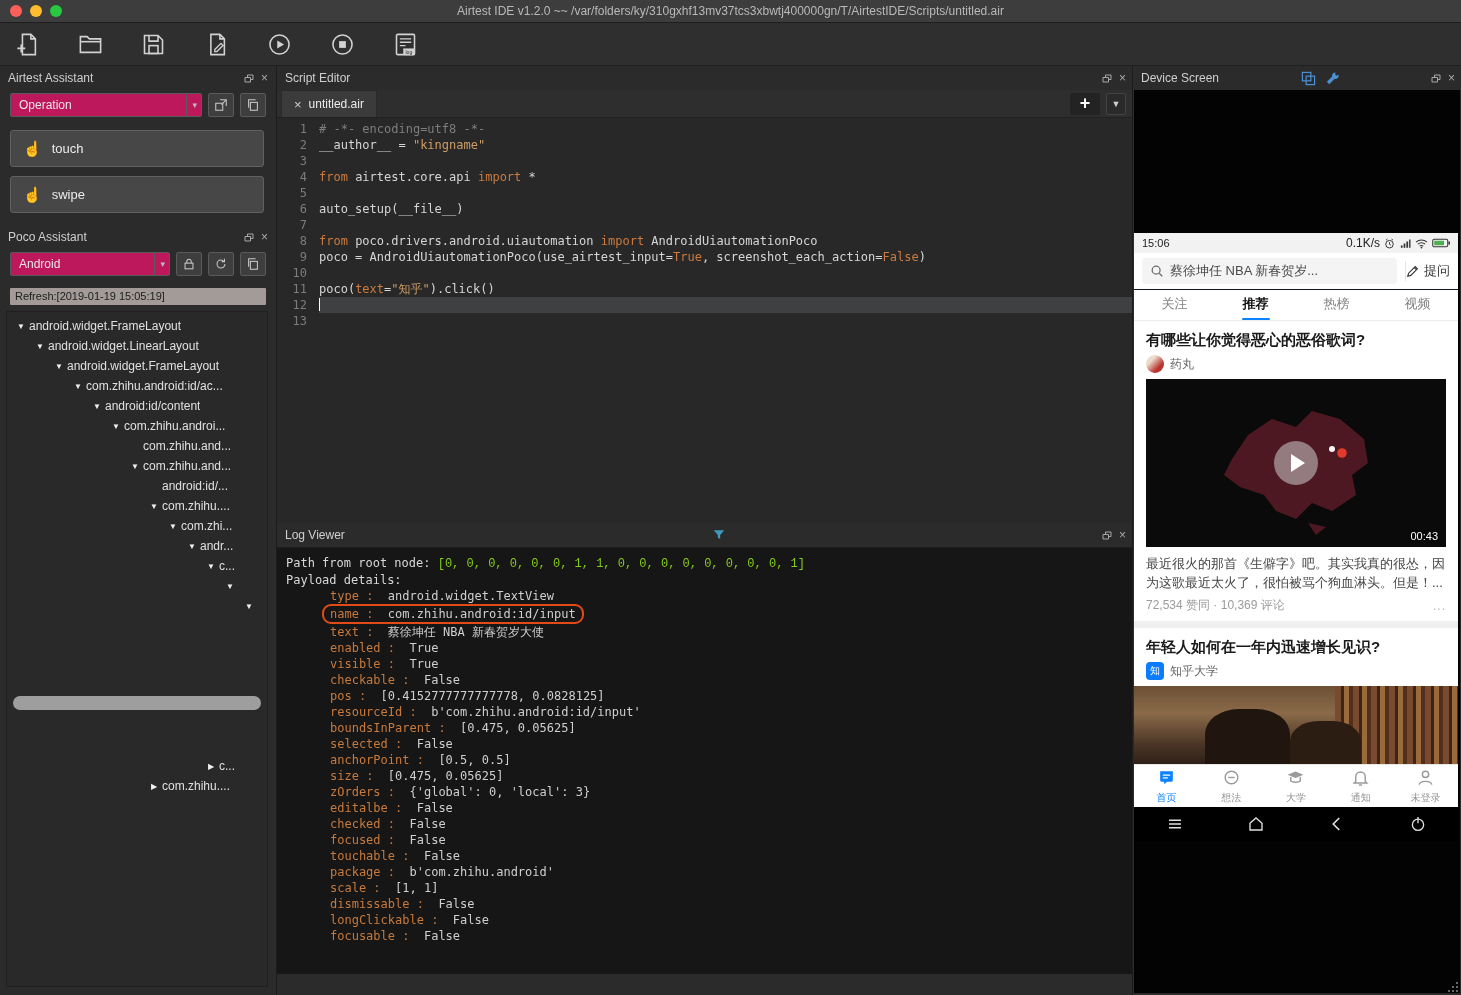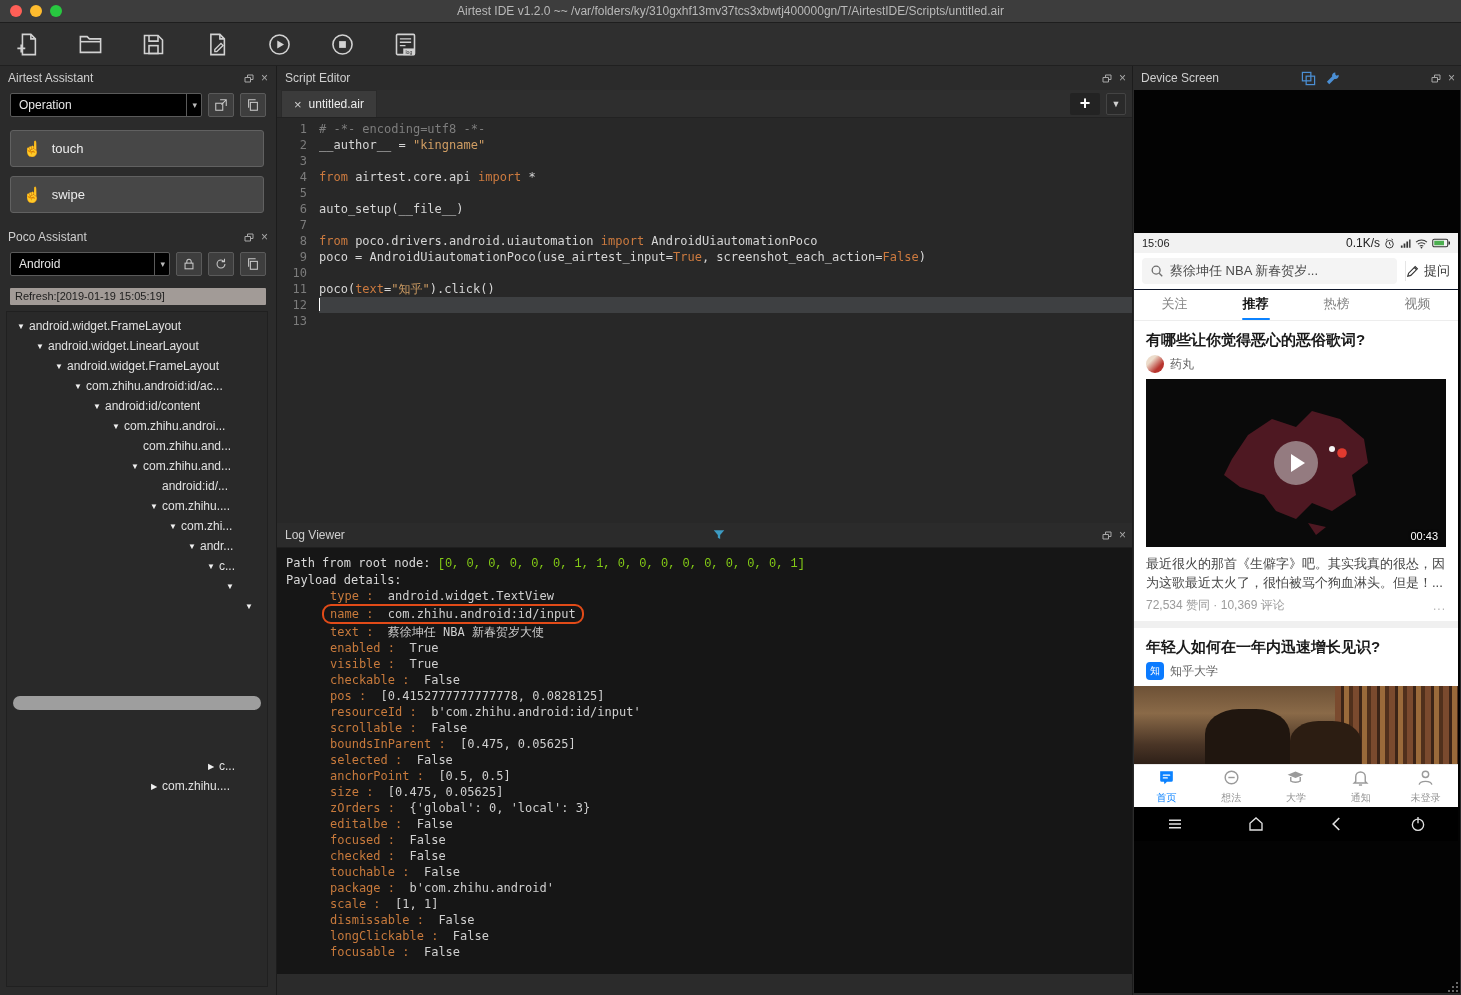--- a/index.html
+++ b/index.html
@@ -21,21 +21,21 @@
   
   .panel-header{height:24px;display:flex;align-items:center;padding:0 6px 0 8px;color:#cfcfcf;font-size:12px;}
   .panel-title{flex:none;}
   .panel-controls{margin-left:auto;display:flex;align-items:center;gap:7px;}
   .pc-btn{color:#a8a8a8;font-size:12px;line-height:10px;cursor:pointer;display:flex;align-items:center;}
   .pc-btn svg{display:block;}
 
   
   .left-col{position:absolute;top:66px;left:0;width:274px;bottom:0;display:flex;flex-direction:column;}
   .sel-row{display:flex;align-items:center;gap:6px;padding:3px 8px 4px 10px;}
-  .select{height:22px;background:#000000;border:1px solid #5a5a5a;border-radius:2px;color:#e6e6e6;font-size:12px;display:flex;align-items:center;padding:0 4px 0 8px;flex:1;cursor:pointer;}
+  .select{height:22px;background:#be185d;border:1px solid #5a5a5a;border-radius:2px;color:#e6e6e6;font-size:12px;display:flex;align-items:center;padding:0 4px 0 8px;flex:1;cursor:pointer;}
   .select .chev{margin-left:auto;color:#bbb;font-size:9px;border-left:1px solid #5a5a5a;padding-left:5px;height:100%;display:flex;align-items:center;}
   .mini-btn{width:24px;height:22px;background:#3e3e3e;border:1px solid #5a5a5a;border-radius:2px;display:flex;align-items:center;justify-content:center;cursor:pointer;padding:0;flex:none;}
   .mini-btn svg{display:block;}
   .action-btn{display:flex;align-items:center;gap:10px;margin:9px 10px 0;height:37px;background:#474747;border:1px solid #616161;border-radius:3px;color:#ececec;font-size:13px;padding:0 12px;cursor:pointer;width:calc(100% - 20px);}
   .hand{font-size:15px;color:#e8e8e8;}
   .airtest-panel{flex:none;padding-bottom:12px;}
   .poco-panel{flex:1;display:flex;flex-direction:column;min-height:0;}
   .refresh-bar{margin:8px 8px 2px 10px;height:17px;background:#a29b97;color:#1d1d1d;font-size:11px;line-height:17px;padding:0 5px;border-radius:1px;}
   .tree-area{flex:1;margin:4px 6px 8px;background:#292929;border:1px solid #202020;overflow:hidden;position:relative;padding-top:4px;}
   .tree-row{height:20px;display:flex;align-items:center;white-space:nowrap;overflow:hidden;color:#e0e0e0;font-size:12px;cursor:pointer;}
@@ -402,29 +402,28 @@
           <div class="log-line"><span class="log-plain">Path from root node: </span><span class="log-accent">[0, 0, 0, 0, 0, 0, 1, 1, 0, 0, 0, 0, 0, 0, 0, 0, 1]</span></div>
           <div class="log-line"><span class="log-plain">Payload details:</span></div>
           <div class="log-line log-field"><span><span class="log-key">type</span><span class="log-sep"> :  </span><span class="log-val">android.widget.TextView</span></span></div>
           <div class="log-line log-field"><span class="hl-box"><span class="log-key">name</span><span class="log-sep"> :  </span><span class="log-val">com.zhihu.android:id/input</span></span></div>
           <div class="log-line log-field"><span><span class="log-key">text</span><span class="log-sep"> :  </span><span class="log-val">蔡徐坤任 NBA 新春贺岁大使</span></span></div>
           <div class="log-line log-field"><span><span class="log-key">enabled</span><span class="log-sep"> :  </span><span class="log-val">True</span></span></div>
           <div class="log-line log-field"><span><span class="log-key">visible</span><span class="log-sep"> :  </span><span class="log-val">True</span></span></div>
           <div class="log-line log-field"><span><span class="log-key">checkable</span><span class="log-sep"> :  </span><span class="log-val">False</span></span></div>
           <div class="log-line log-field"><span><span class="log-key">pos</span><span class="log-sep"> :  </span><span class="log-val">[0.4152777777777778, 0.0828125]</span></span></div>
           <div class="log-line log-field"><span><span class="log-key">resourceId</span><span class="log-sep"> :  </span><span class="log-val">b'com.zhihu.android:id/input'</span></span></div>
-          <div class="log-line log-field"><span><span class="log-key">scrollable</span><span class="log-sep"> :  </span><span class="log-val">False</span></span></div>
           <div class="log-line log-field"><span><span class="log-key">boundsInParent</span><span class="log-sep"> :  </span><span class="log-val">[0.475, 0.05625]</span></span></div>
           <div class="log-line log-field"><span><span class="log-key">selected</span><span class="log-sep"> :  </span><span class="log-val">False</span></span></div>
           <div class="log-line log-field"><span><span class="log-key">anchorPoint</span><span class="log-sep"> :  </span><span class="log-val">[0.5, 0.5]</span></span></div>
           <div class="log-line log-field"><span><span class="log-key">size</span><span class="log-sep"> :  </span><span class="log-val">[0.475, 0.05625]</span></span></div>
           <div class="log-line log-field"><span><span class="log-key">zOrders</span><span class="log-sep"> :  </span><span class="log-val">{'global': 0, 'local': 3}</span></span></div>
           <div class="log-line log-field"><span><span class="log-key">editalbe</span><span class="log-sep"> :  </span><span class="log-val">False</span></span></div>
+          <div class="log-line log-field"><span><span class="log-key">checked</span><span class="log-sep"> :  </span><span class="log-val">False</span></span></div>
           <div class="log-line log-field"><span><span class="log-key">focused</span><span class="log-sep"> :  </span><span class="log-val">False</span></span></div>
-          <div class="log-line log-field"><span><span class="log-key">checked</span><span class="log-sep"> :  </span><span class="log-val">False</span></span></div>
           <div class="log-line log-field"><span><span class="log-key">touchable</span><span class="log-sep"> :  </span><span class="log-val">False</span></span></div>
           <div class="log-line log-field"><span><span class="log-key">package</span><span class="log-sep"> :  </span><span class="log-val">b'com.zhihu.android'</span></span></div>
           <div class="log-line log-field"><span><span class="log-key">scale</span><span class="log-sep"> :  </span><span class="log-val">[1, 1]</span></span></div>
           <div class="log-line log-field"><span><span class="log-key">dismissable</span><span class="log-sep"> :  </span><span class="log-val">False</span></span></div>
           <div class="log-line log-field"><span><span class="log-key">longClickable</span><span class="log-sep"> :  </span><span class="log-val">False</span></span></div>
           <div class="log-line log-field"><span><span class="log-key">focusable</span><span class="log-sep"> :  </span><span class="log-val">False</span></span></div>
         </div>
     </section>
   </div>
 

